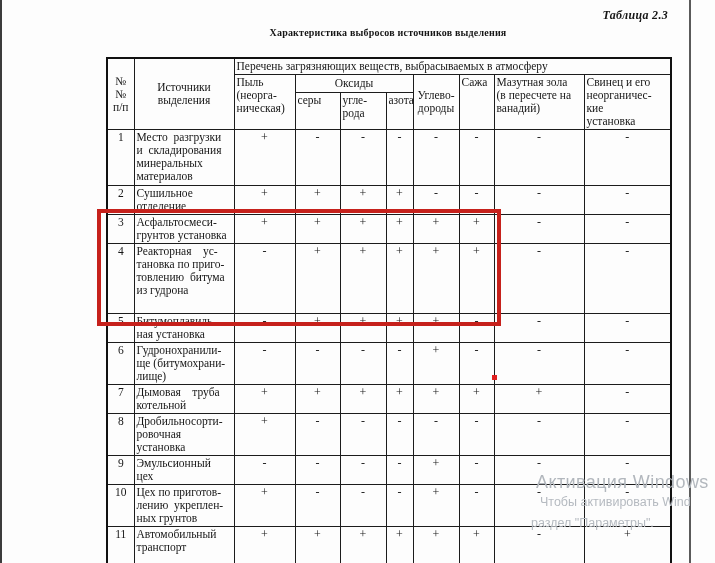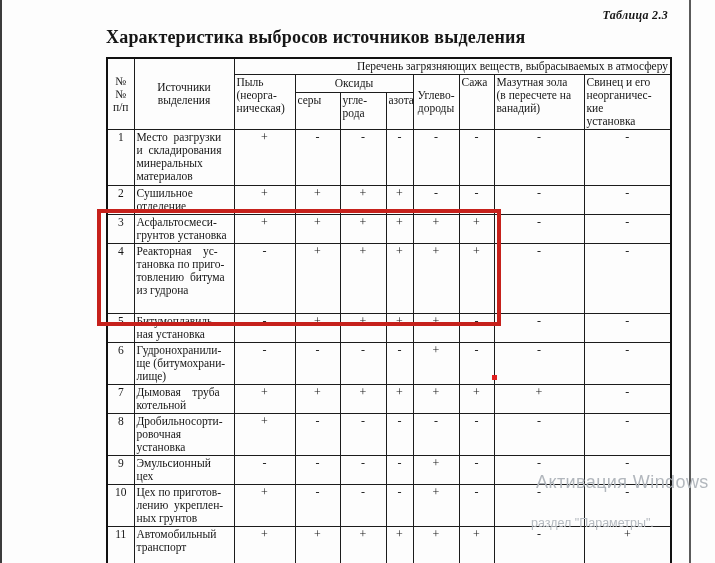--- a/index.html
+++ b/index.html
@@ -8,38 +8,38 @@
     overflow:hidden;font-family:"Liberation Serif",serif;color:#161616;
   }
   #left-edge{position:absolute;left:0;top:0;width:2px;height:563px;background:#3c3c3c;}
   #right-edge-line{position:absolute;left:689px;top:0;width:2px;height:563px;background:#5a5a5a;}
 
   #table-label{
     position:absolute;top:8px;right:47px;
     font-size:12px;font-weight:bold;font-style:italic;letter-spacing:.3px;
   }
   #doc-title{
-    position:absolute;top:27px;left:106px;width:564px;
-    font-size:18px;font-weight:bold;letter-spacing:.2px;
+    position:absolute;top:27px;left:106px;width:564px;text-align:center;
+    font-size:10px;font-weight:bold;letter-spacing:.2px;
   }
 
   table#emissions{
     position:absolute;left:106px;top:57px;width:564px;
     border-collapse:collapse;table-layout:fixed;
     font-size:11.5px;line-height:13px;
   }
   table#emissions th,table#emissions td{
     border:1px solid #1c1c1c;padding:1px 2px;
     white-space:pre-line;font-weight:normal;overflow:hidden;
   }
   table#emissions{border:2px solid #111;}
   thead tr.h1{height:15px;}
   thead tr.h2{height:18px;}
   thead tr.h3{height:37px;}
-  th.c-group{text-align:right;vertical-align:middle;}
+  th.c-group{text-align:left;vertical-align:middle;}
   th.c-num,th.c-src{text-align:center;vertical-align:middle;}
   th.c-top{text-align:left;vertical-align:top;}
   th.c-mid{text-align:center;vertical-align:middle;}
   tbody td.num{text-align:center;vertical-align:top;padding-top:2px;}
   tbody td.src{text-align:left;vertical-align:top;padding-left:3px;padding-top:2px;}
   tbody td.mark{text-align:center;vertical-align:top;font-size:12px;padding-top:2px;}
   tbody tr:nth-child(1){height:56px;}
   tbody tr:nth-child(2){height:27px;}
   tbody tr:nth-child(3){height:27px;}
   tbody tr:nth-child(4){height:70px;}
@@ -269,14 +269,15 @@
           <td class="mark">-</td>
           <td class="mark">+</td>
         </tr>
       </tbody>
   </table>
 
   <div id="highlight-box"></div>
   <div id="red-marker"></div>
 
   <div class="wm" id="wm1">Активация Windows</div>
+  <div class="wm" id="wm2">Чтобы активировать Wind</div>
   <div class="wm" id="wm3">раздел "Параметры".</div>
 </div>
 
 </body></html>

